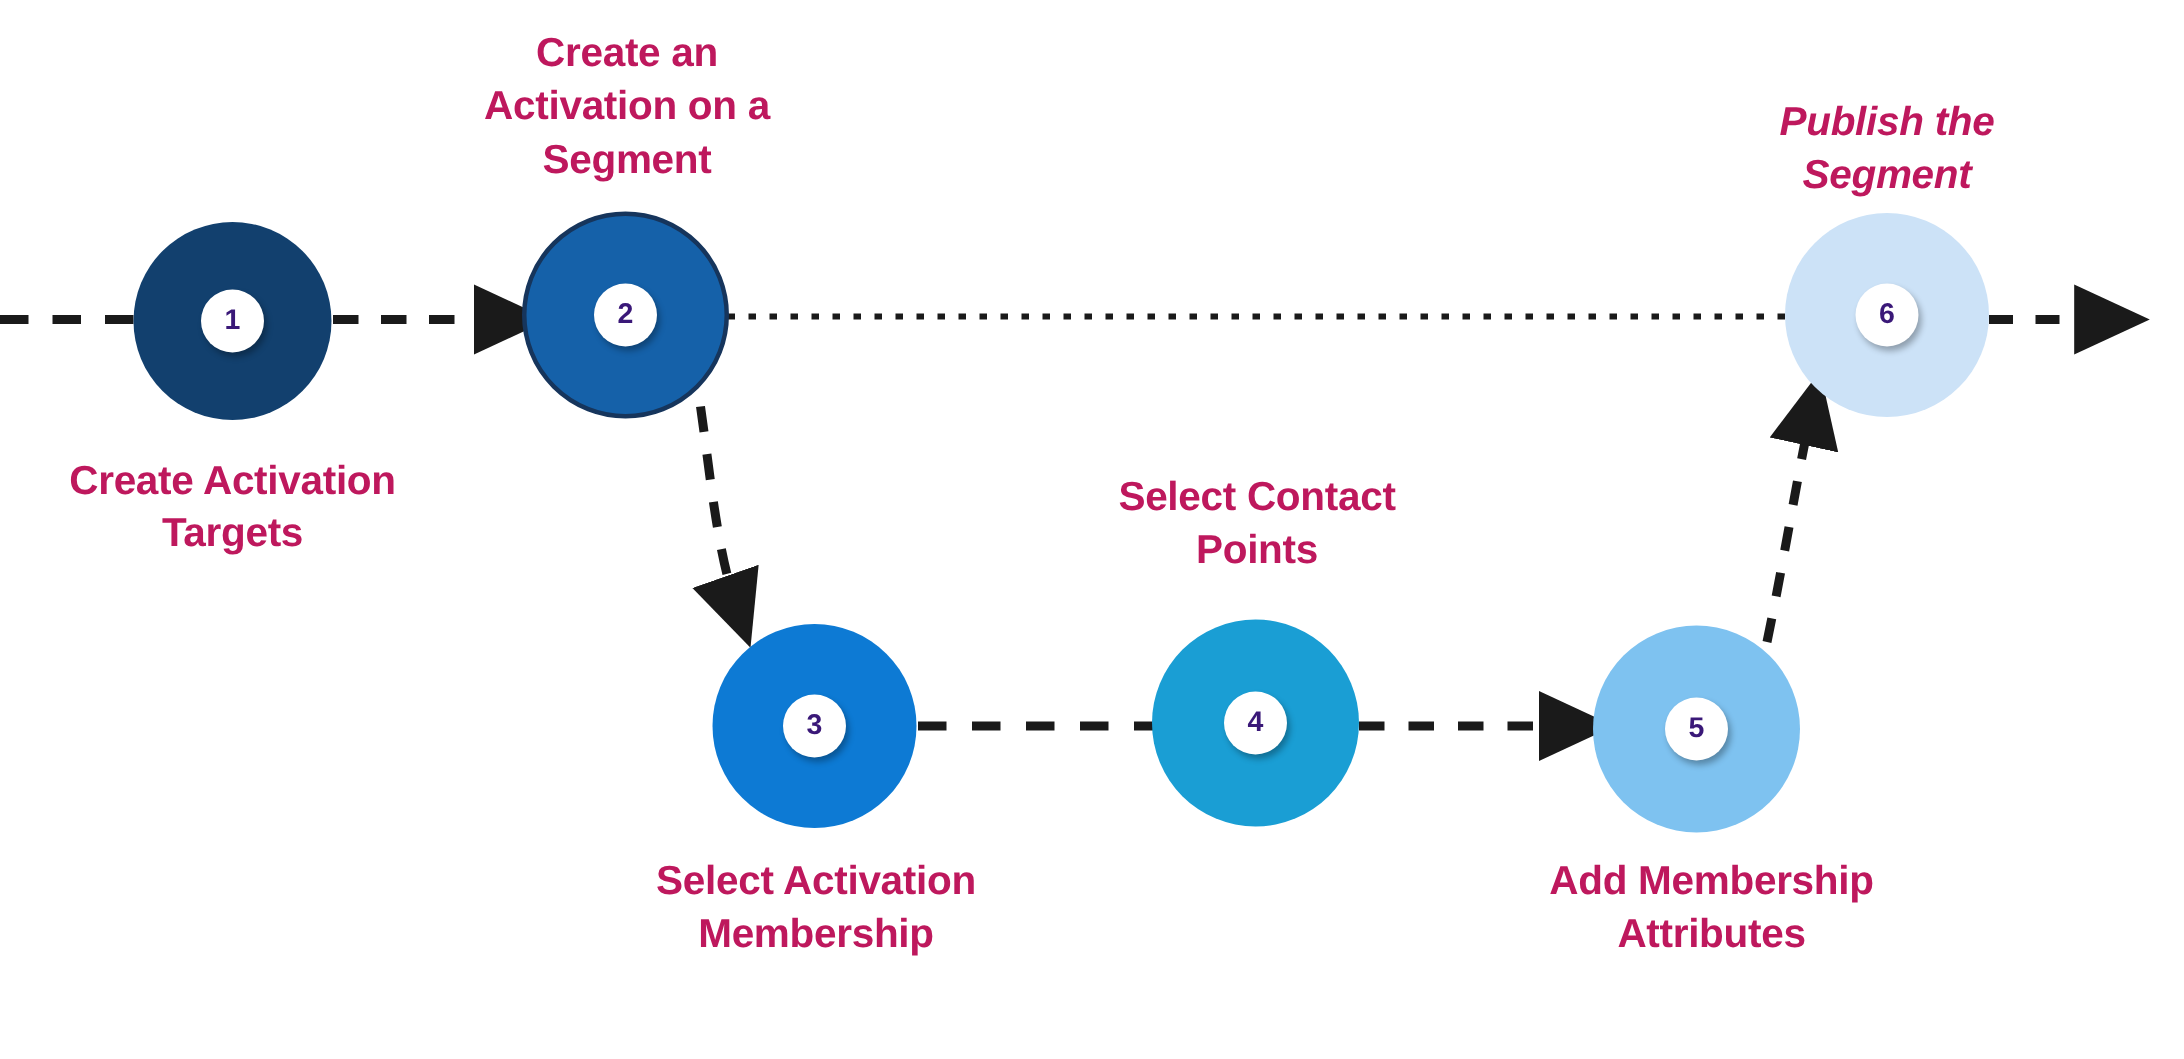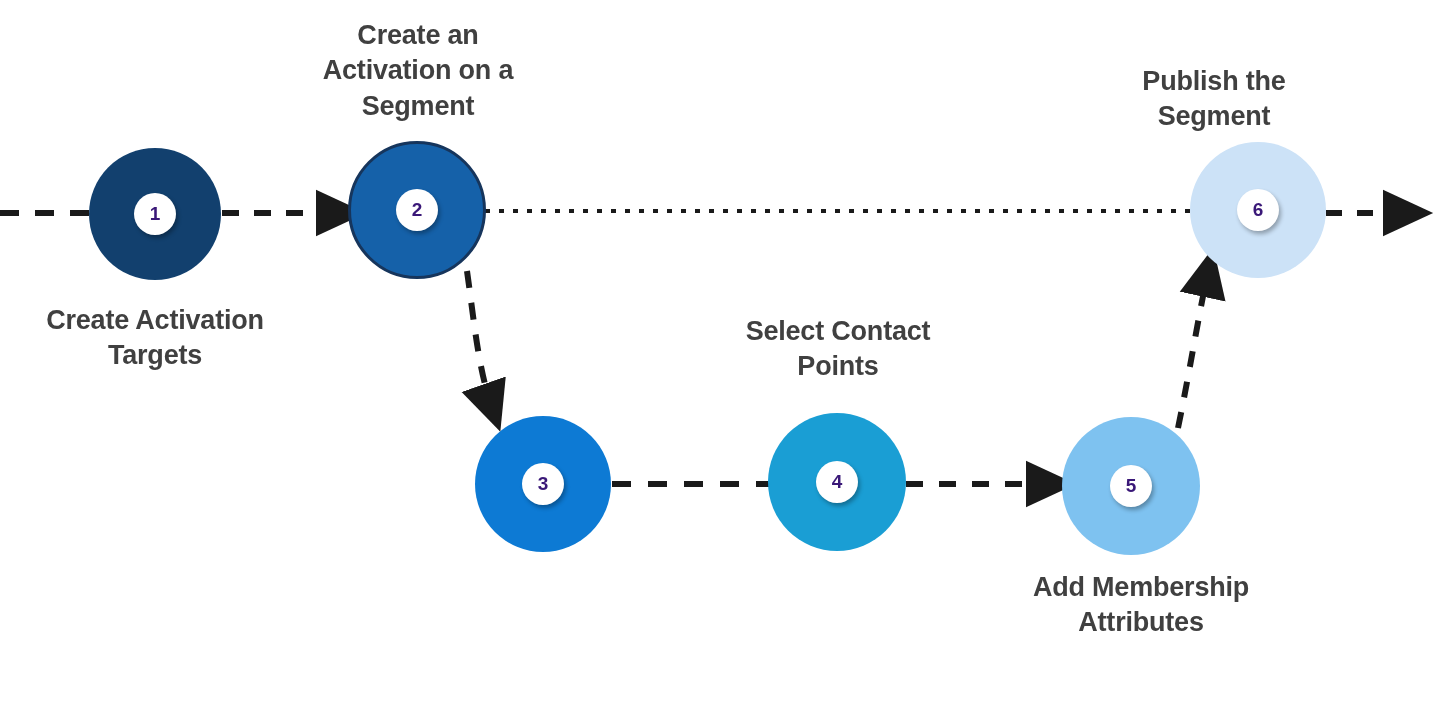--- a/index.html
+++ b/index.html
@@ -27,21 +27,21 @@
     color:#3a1878;
     box-shadow:2px 3px 4px rgba(0,0,0,.30);
     letter-spacing:0px;
   }
   .caption{
     position:absolute;
     text-align:center;
     font-weight:bold;
     font-size:27px;
     line-height:1.31;
-    color:#404040;
+    color:#be185d;
     letter-spacing:-0.2px;
     white-space:pre-line;
   }
 </style>
 </head>
 <body>
 
 <div id="stage">
 
   <svg id="wires" viewBox="0 0 1456 706" xmlns="http://www.w3.org/2000/svg">
@@ -83,20 +83,22 @@
   </div>
   <div class="caption" style="left:268px;top:18px;width:300px;">Create an
 Activation on a
 Segment</div>
 
   <div class="node" style="left:475px;top:416px;width:136px;height:136px;background:#0d7ad4;">
     <div class="badge">
       <span>3</span>
     </div>
   </div>
+  <div class="caption" style="left:354px;top:570px;width:380px;">Select Activation
+Membership</div>
 
   <div class="node" style="left:768px;top:413px;width:138px;height:138px;background:#1a9ed4;">
     <div class="badge">
       <span>4</span>
     </div>
   </div>
   <div class="caption" style="left:668px;top:314px;width:340px;">Select Contact
 Points</div>
 
   <div class="node" style="left:1062px;top:417px;width:138px;height:138px;background:#7ec2f0;">
@@ -105,16 +107,16 @@
     </div>
   </div>
   <div class="caption" style="left:971px;top:570px;width:340px;">Add Membership
 Attributes</div>
 
   <div class="node" style="left:1190px;top:142px;width:136px;height:136px;background:#cce2f7;">
     <div class="badge">
       <span>6</span>
     </div>
   </div>
-  <div class="caption" style="left:1064px;top:64px;width:300px;">Publish the
+  <div class="caption" style="left:1108px;top:64px;width:300px;font-style:italic;">Publish the
 Segment</div>
 
 </div>
 
 </body></html>

